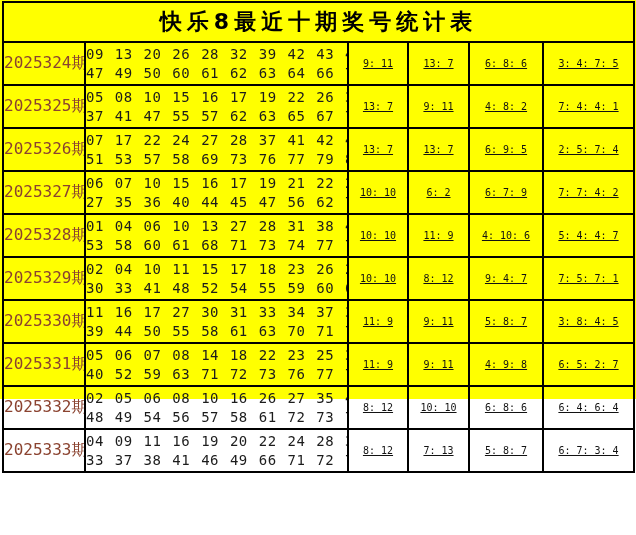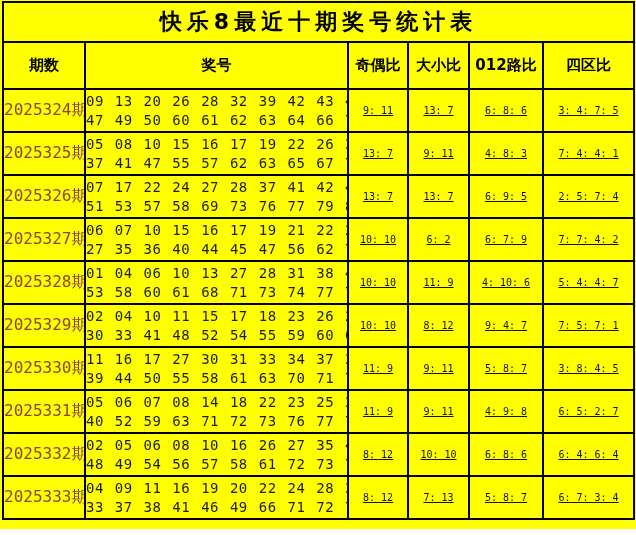--- a/index.html
+++ b/index.html
@@ -21,21 +21,21 @@
     width: 636px;
     height: 535px;
     background: #ffffff;
     overflow: hidden;
   }
   .sheet {
     position: absolute;
     left: 0;
     top: 0;
     width: 636px;
-    height: 529px;
+    height: 399px;
     background: var(--bg);
   }
   table.stat {
     position: absolute;
     left: 2px;
     top: 1px;
     width: 631px;
     border-collapse: collapse;
     table-layout: fixed;
   }
@@ -94,28 +94,20 @@
         <col style="width:263px">
         <col style="width:60px">
         <col style="width:61px">
         <col style="width:74px">
         <col style="width:91px">
       </colgroup>
       <thead>
         <tr>
           <th class="title-cell" colspan="6">快乐8最近十期奖号统计表</th>
         </tr>
-        <tr class="header-row">
-          <th>期数</th>
-          <th>奖号</th>
-          <th>奇偶比</th>
-          <th>大小比</th>
-          <th>012路比</th>
-          <th>四区比</th>
-        </tr>
       </thead>
       <tbody id="table-body">
           <tr class="data-row">
     <td class="period">2025324期</td>
     <td class="numbers">
       <div class="numline">09 13 20 26 28 32 39 42 43 46</div>
       <div class="numline">47 49 50 60 61 62 63 64 66 79</div>
     </td>
     <td class="ratio">9: 11</td>
     <td class="ratio">13: 7</td>
@@ -123,21 +115,21 @@
     <td class="ratio">3: 4: 7: 5</td>
   </tr>
           <tr class="data-row">
     <td class="period">2025325期</td>
     <td class="numbers">
       <div class="numline">05 08 10 15 16 17 19 22 26 34</div>
       <div class="numline">37 41 47 55 57 62 63 65 67 75</div>
     </td>
     <td class="ratio">13: 7</td>
     <td class="ratio">9: 11</td>
-    <td class="ratio">4: 8: 3</td>
+    <td class="ratio">4: 8: 2</td>
     <td class="ratio">7: 4: 4: 1</td>
   </tr>
           <tr class="data-row">
     <td class="period">2025326期</td>
     <td class="numbers">
       <div class="numline">07 17 22 24 27 28 37 41 42 49</div>
       <div class="numline">51 53 57 58 69 73 76 77 79 80</div>
     </td>
     <td class="ratio">13: 7</td>
     <td class="ratio">13: 7</td>

